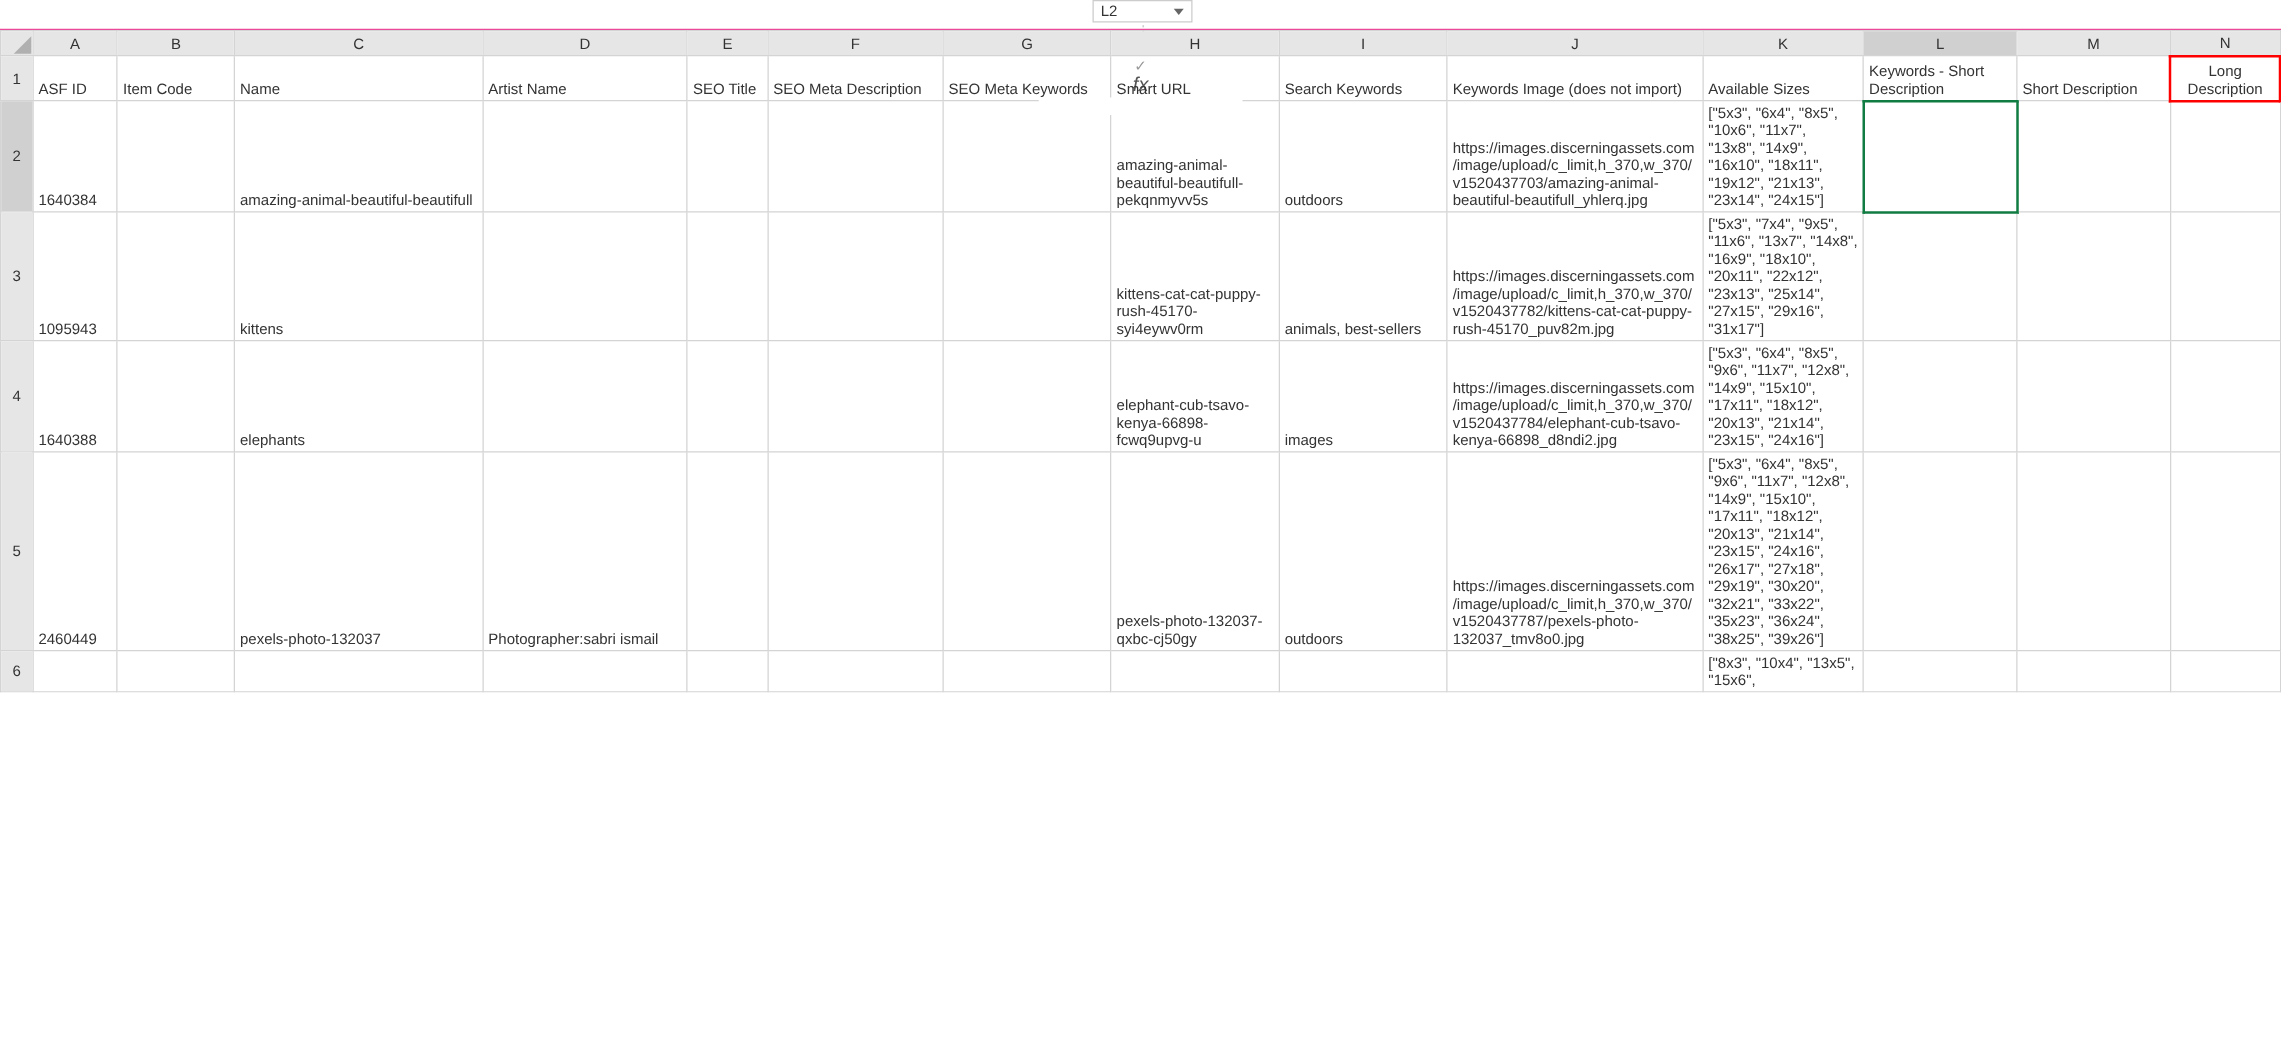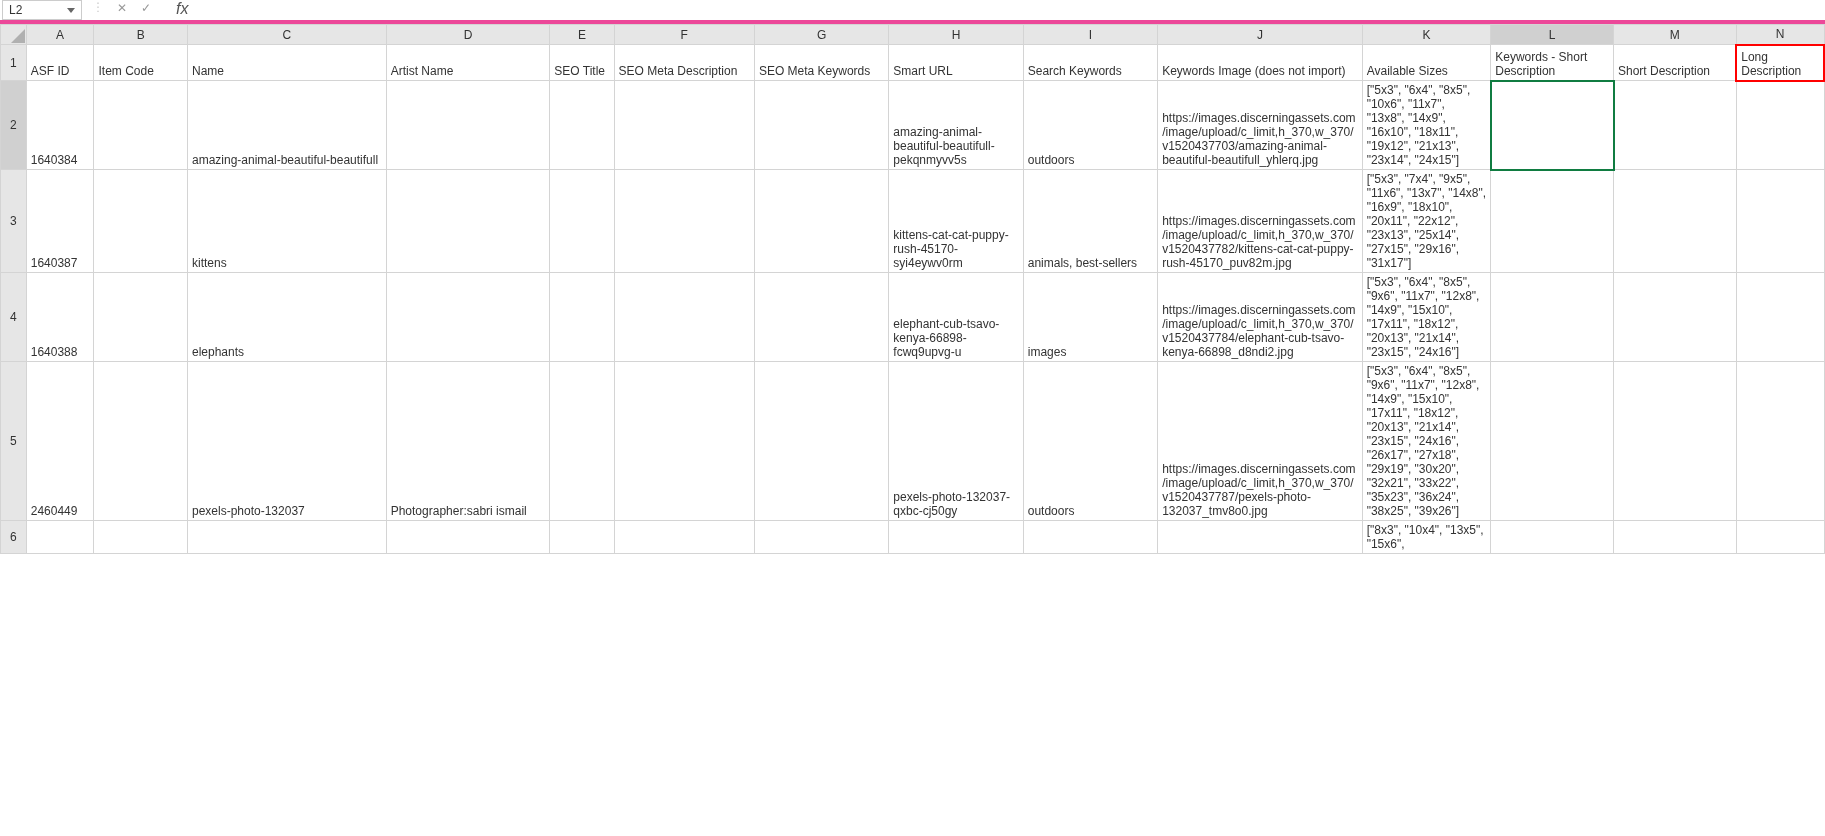--- a/index.html
+++ b/index.html
@@ -5,23 +5,25 @@
     * { box-sizing: border-box; margin: 0; padding: 0; }
     body {
       font-family: "Segoe UI", Arial, sans-serif;
       font-size: 12px;
       background: #fff;
       color: #333;
       overflow: hidden;
     }
     .formula-bar {
       display: flex;
+      align-items: center;
       height: 24px;
-      border-bottom: 4px solid #ec4899;
+      border-bottom: 1px solid #ec4899;
       background: #fff;
+      flex-direction: column;
     }
     .name-box {
       width: 80px;
       border: 1px solid #ccc;
       padding: 1px 6px;
       font-size: 12px;
       background: #fff;
       height: 20px;
       display: flex;
       align-items: center;
@@ -98,20 +100,21 @@
     }
     th.rowhead.active {
       background: #d0d0d0;
     }
     .header-row td {
       vertical-align: bottom;
     }
     .highlight-cell {
       border: 2px solid red !important;
       position: relative;
+      text-align: center;
     }
     .selected-cell {
       border: 2px solid #107c41 !important;
       position: relative;
     }
     td.numcol { text-align: left; }
     .corner-tri {
       width:0;height:0;
       border-right:14px solid #b0b0b0;
       border-top:14px solid transparent;
@@ -205,21 +208,21 @@
           <td>amazing-animal-beautiful-beautifull-pekqnmyvv5s</td>
           <td>outdoors</td>
           <td>https://images.discerningassets.com/image/upload/c_limit,h_370,w_370/v1520437703/amazing-animal-beautiful-beautifull_yhlerq.jpg</td>
           <td>["5x3", "6x4", "8x5", "10x6", "11x7", "13x8", "14x9", "16x10", "18x11", "19x12", "21x13", "23x14", "24x15"]</td>
           <td class="selected-cell"></td>
           <td></td>
           <td></td>
         </tr>
         <tr>
           <th class="rowhead">3</th>
-          <td class="numcol">1640387</td>
+          <td class="numcol">1095943</td>
           <td></td>
           <td>kittens</td>
           <td></td>
           <td></td>
           <td></td>
           <td></td>
           <td>kittens-cat-cat-puppy-rush-45170-syi4eywv0rm</td>
           <td>animals, best-sellers</td>
           <td>https://images.discerningassets.com/image/upload/c_limit,h_370,w_370/v1520437782/kittens-cat-cat-puppy-rush-45170_puv82m.jpg</td>
           <td>["5x3", "7x4", "9x5", "11x6", "13x7", "14x8", "16x9", "18x10", "20x11", "22x12", "23x13", "25x14", "27x15", "29x16", "31x17"]</td>

